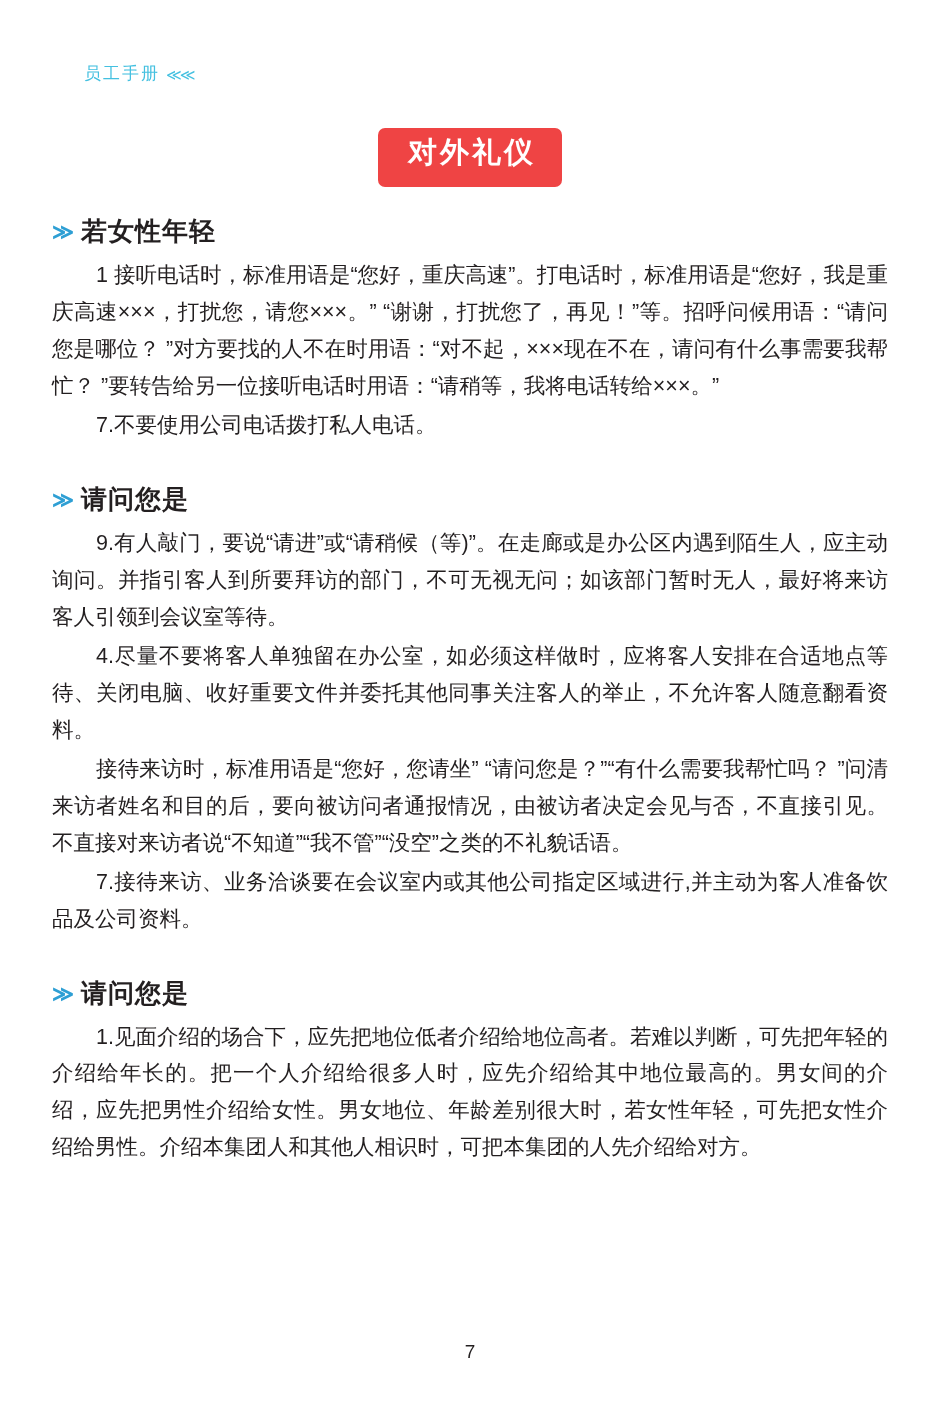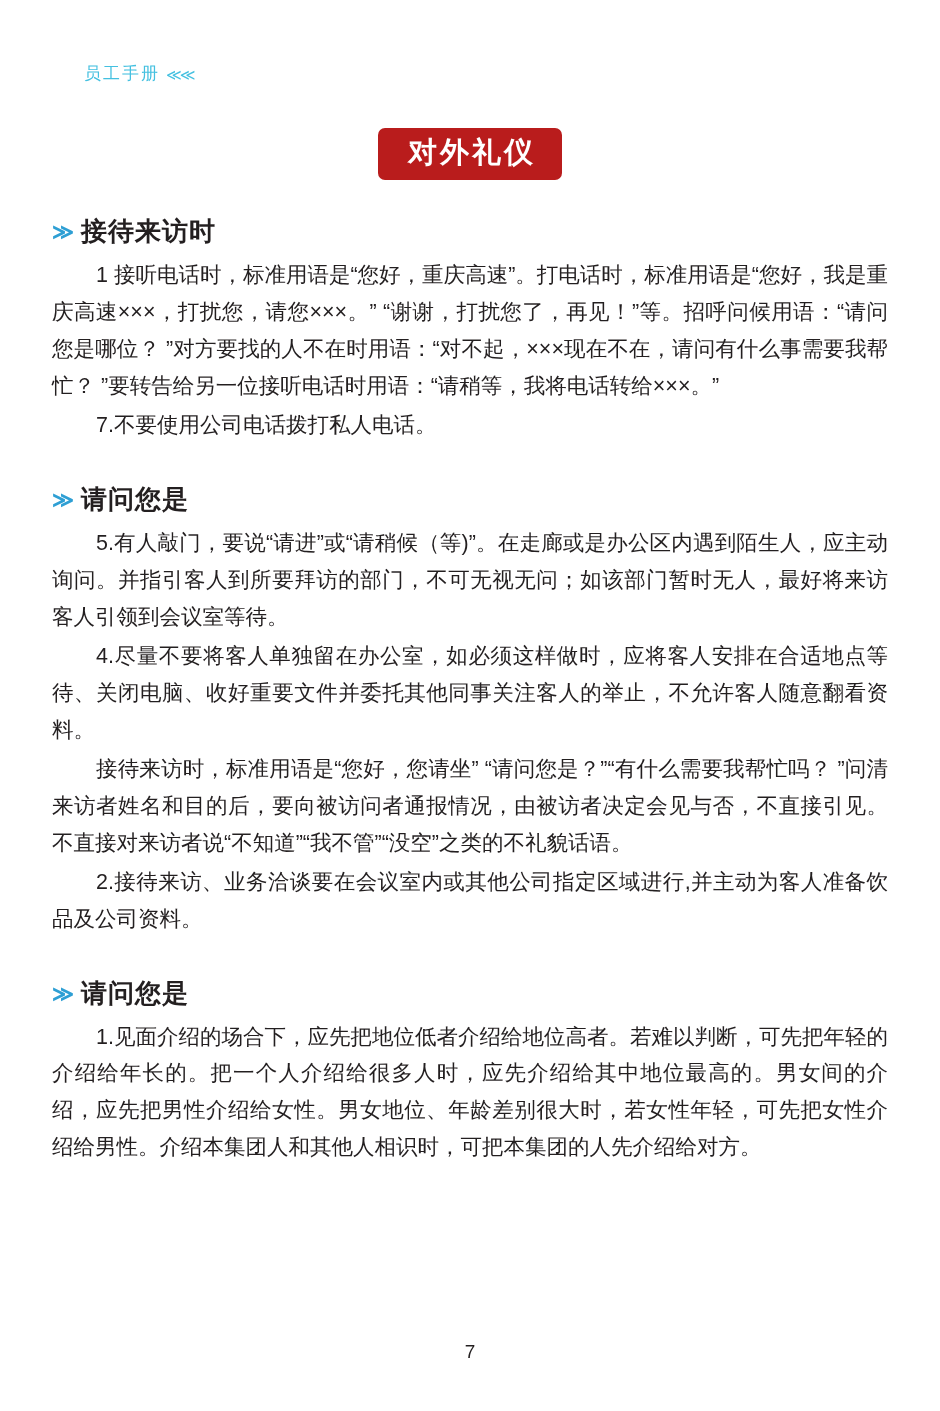--- a/index.html
+++ b/index.html
@@ -47,26 +47,26 @@
   
   .title-wrap {
     position: absolute;
     top: 128px;
     left: 0;
     width: 940px;
     display: flex;
     justify-content: center;
   }
   .title-banner {
-    background: #b91c1c;
+    background: #ef4444;
     color: #ffffff;
     font-size: 29px;
     font-weight: bold;
     letter-spacing: 3px;
-    padding: 9px 26px 11px 30px;
+    padding: 9px 26px 18px 30px;
     border-radius: 7px;
     line-height: 1.1;
   }
 
   
   .content {
     position: absolute;
     top: 198px;
     left: 52px;
     width: 836px;
@@ -129,37 +129,37 @@
 
   <div class="title-wrap">
     <div class="title-banner">对外礼仪</div>
   </div>
 
   <div class="content">
 
     <div class="section sec-phone">
       <div class="section-heading">
         <span class="chev">≫</span>
-        <span class="h-text">接待来访时</span>
+        <span class="h-text">若女性年轻</span>
       </div>
       <p class="para">1 接听电话时，标准用语是“您好，重庆高速”。打电话时，标准用语是“您好，我是重庆高速×××，打扰您，请您×××。” “谢谢，打扰您了，再见！”等。招呼问候用语：“请问您是哪位？ ”对方要找的人不在时用语：“对不起，×××现在不在，请问有什么事需要我帮忙？ ”要转告给另一位接听电话时用语：“请稍等，我将电话转给×××。”</p>
       <p class="para">7.不要使用公司电话拨打私人电话。</p>
     </div>
 
     <div class="gap-sm"></div>
 
     <div class="section">
       <div class="section-heading">
         <span class="chev">≫</span>
         <span class="h-text">请问您是</span>
       </div>
-      <p class="para">5.有人敲门，要说“请进”或“请稍候（等)”。在走廊或是办公区内遇到陌生人，应主动询问。并指引客人到所要拜访的部门，不可无视无问；如该部门暂时无人，最好将来访客人引领到会议室等待。</p>
+      <p class="para">9.有人敲门，要说“请进”或“请稍候（等)”。在走廊或是办公区内遇到陌生人，应主动询问。并指引客人到所要拜访的部门，不可无视无问；如该部门暂时无人，最好将来访客人引领到会议室等待。</p>
       <p class="para">4.尽量不要将客人单独留在办公室，如必须这样做时，应将客人安排在合适地点等待、关闭电脑、收好重要文件并委托其他同事关注客人的举止，不允许客人随意翻看资料。</p>
       <p class="para">接待来访时，标准用语是“您好，您请坐” “请问您是？”“有什么需要我帮忙吗？ ”问清来访者姓名和目的后，要向被访问者通报情况，由被访者决定会见与否，不直接引见。不直接对来访者说“不知道”“我不管”“没空”之类的不礼貌话语。</p>
-      <p class="para">2.接待来访、业务洽谈要在会议室内或其他公司指定区域进行,并主动为客人准备饮品及公司资料。</p>
+      <p class="para">7.接待来访、业务洽谈要在会议室内或其他公司指定区域进行,并主动为客人准备饮品及公司资料。</p>
     </div>
 
     <div class="gap-sm"></div>
 
     <div class="section">
       <div class="section-heading">
         <span class="chev">≫</span>
         <span class="h-text">请问您是</span>
       </div>
       <p class="para">1.见面介绍的场合下，应先把地位低者介绍给地位高者。若难以判断，可先把年轻的介绍给年长的。把一个人介绍给很多人时，应先介绍给其中地位最高的。男女间的介绍，应先把男性介绍给女性。男女地位、年龄差别很大时，若女性年轻，可先把女性介绍给男性。介绍本集团人和其他人相识时，可把本集团的人先介绍给对方。</p>

